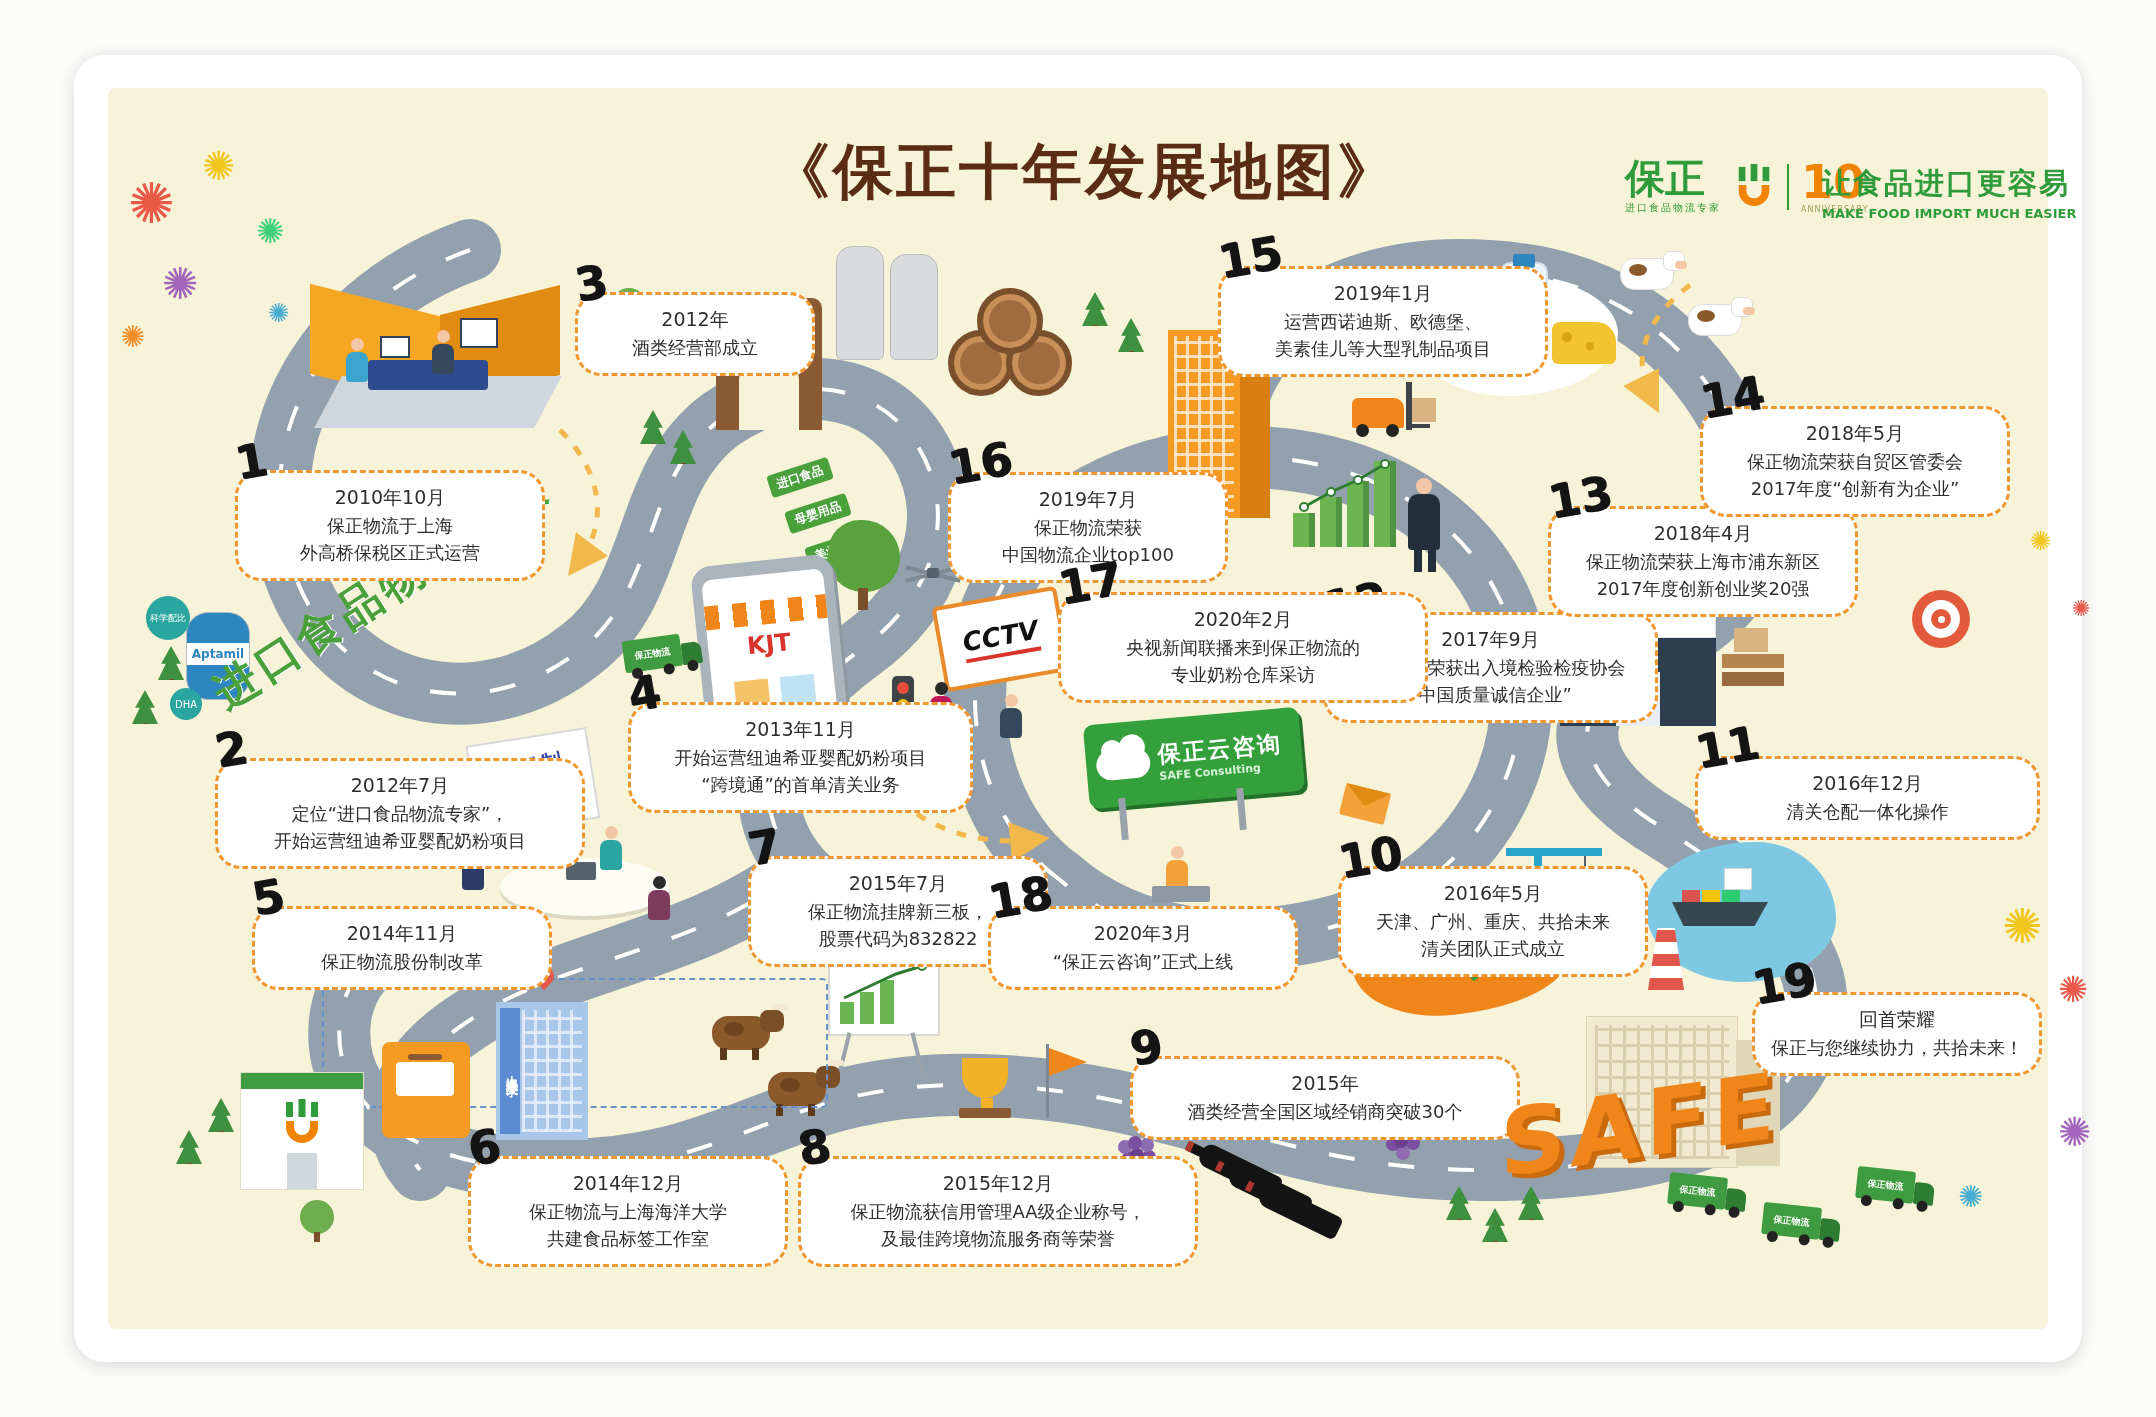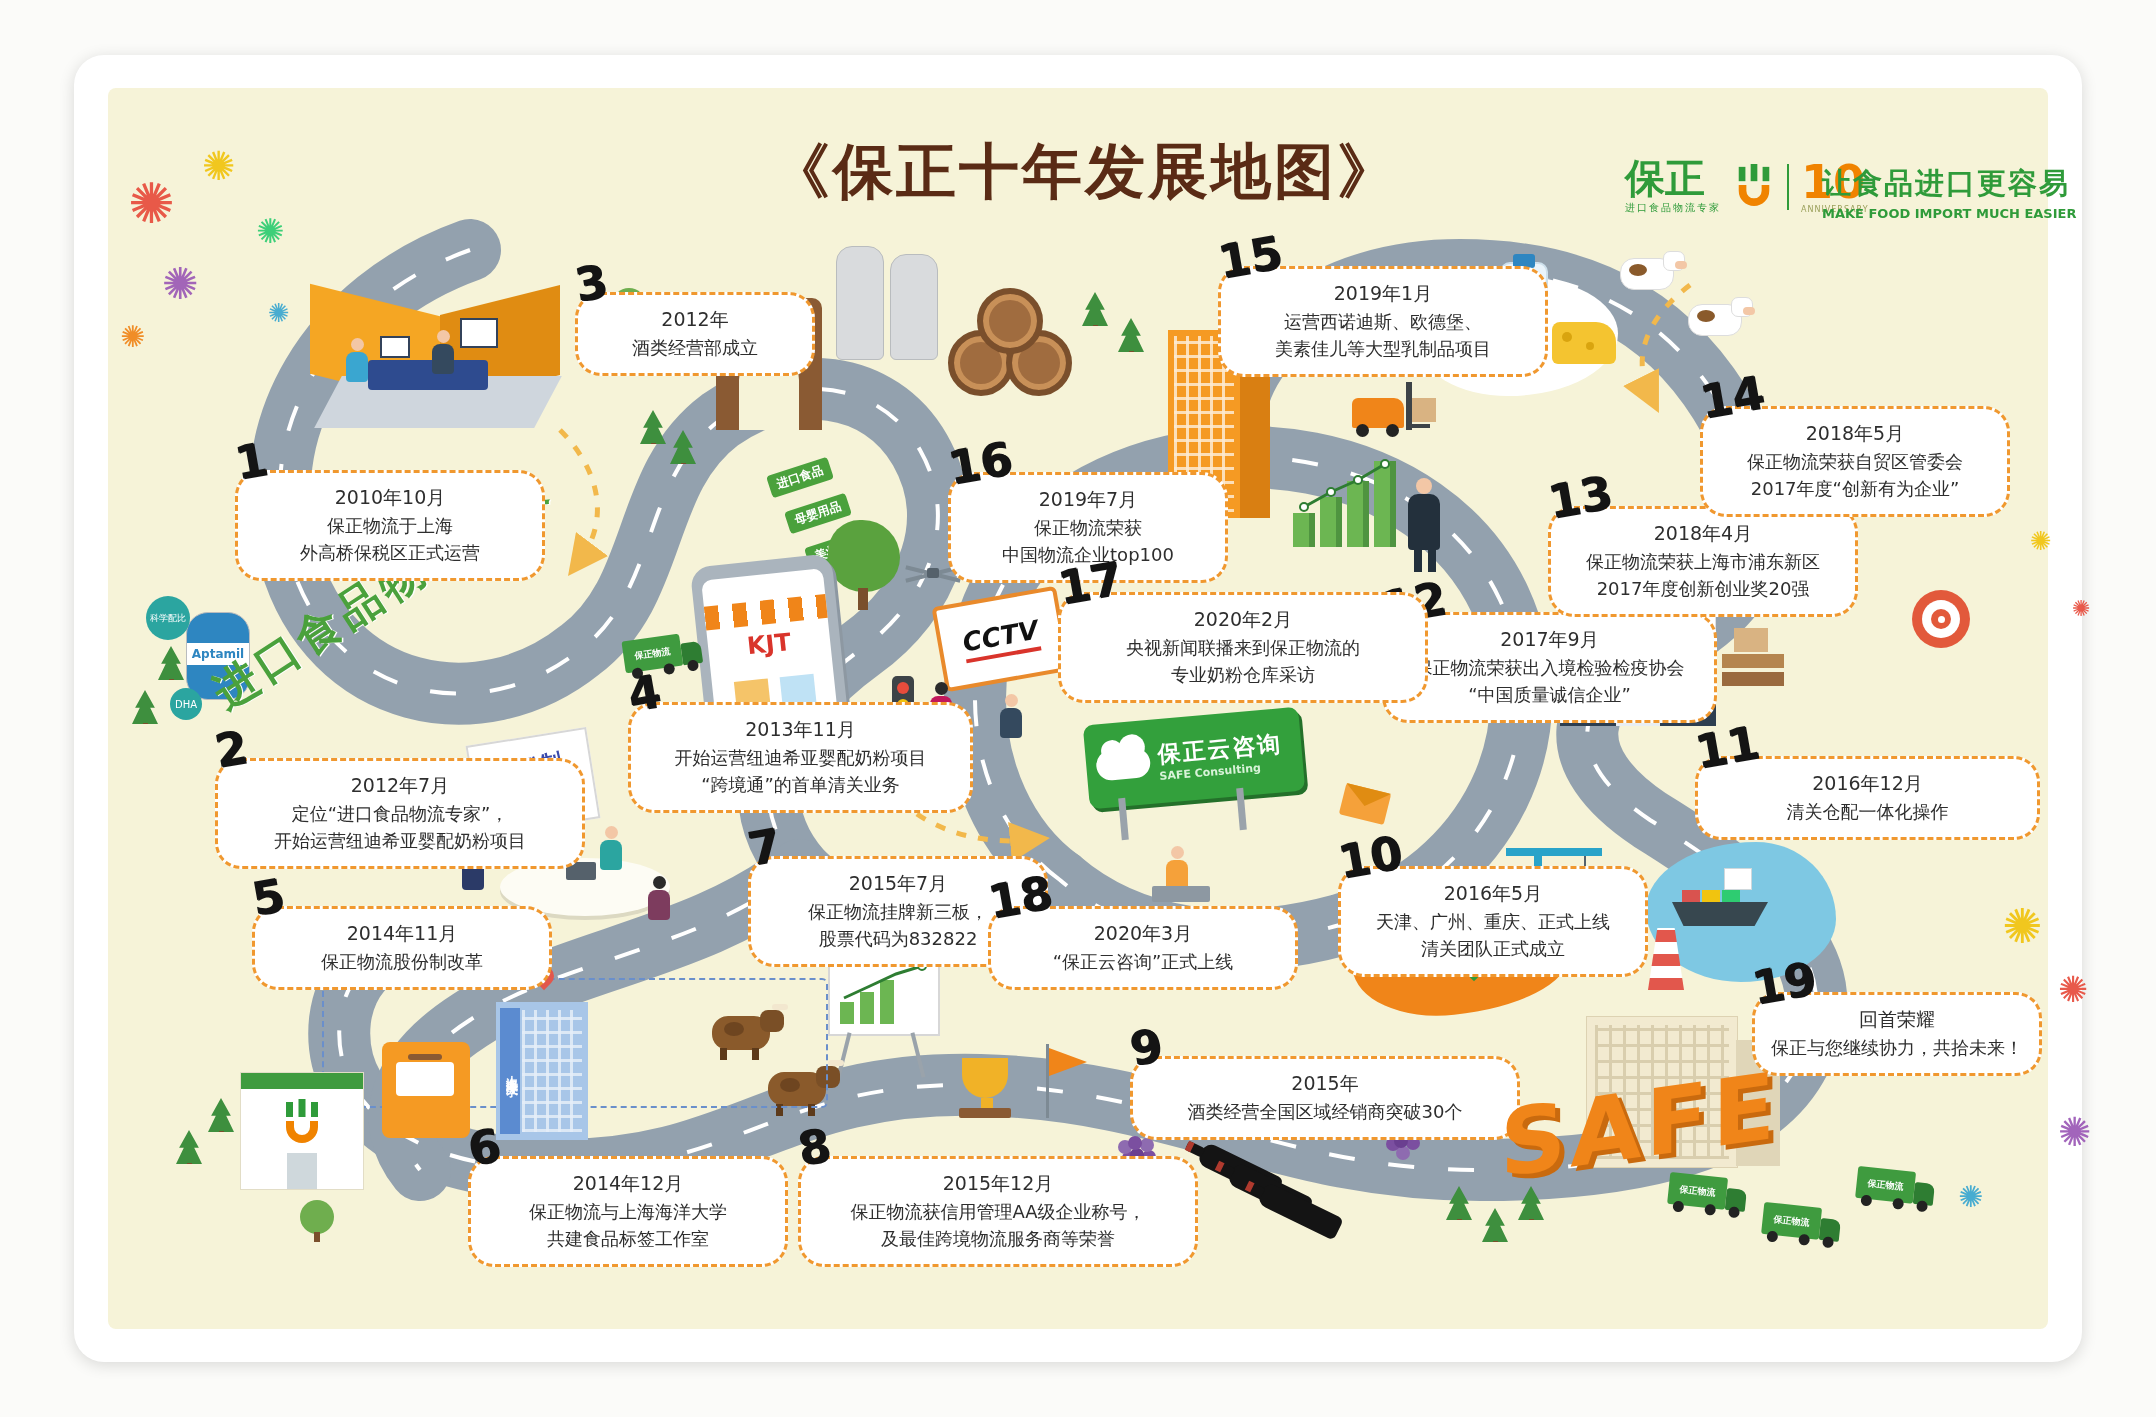--- a/index.html
+++ b/index.html
@@ -614,37 +614,37 @@
             <div>酒类经营全国区域经销商突破30个</div>
           </div>
     </div>
   </div>
 
   <div class="milestone" style="left: 1338px; top: 866px; width: 310px;">
     <div class="ms-num">10</div>
     <div class="ms-bubble">
       <div class="ms-date">2016年5月</div>
       <div class="ms-lines">
-            <div>天津、广州、重庆、正式上线</div>
+            <div>天津、广州、重庆、共拾未来</div>
             <div>清关团队正式成立</div>
           </div>
     </div>
   </div>
 
   <div class="milestone" style="left: 1695px; top: 756px; width: 345px;">
     <div class="ms-num">11</div>
     <div class="ms-bubble">
       <div class="ms-date">2016年12月</div>
       <div class="ms-lines">
             <div>清关仓配一体化操作</div>
           </div>
     </div>
   </div>
 
-  <div class="milestone" style="left: 1382px; top: 612px; width: 335px;">
+  <div class="milestone" style="left: 1323px; top: 612px; width: 335px;">
     <div class="ms-num">12</div>
     <div class="ms-bubble">
       <div class="ms-date">2017年9月</div>
       <div class="ms-lines">
             <div>保正物流荣获出入境检验检疫协会</div>
             <div>“中国质量诚信企业”</div>
           </div>
     </div>
   </div>
 

